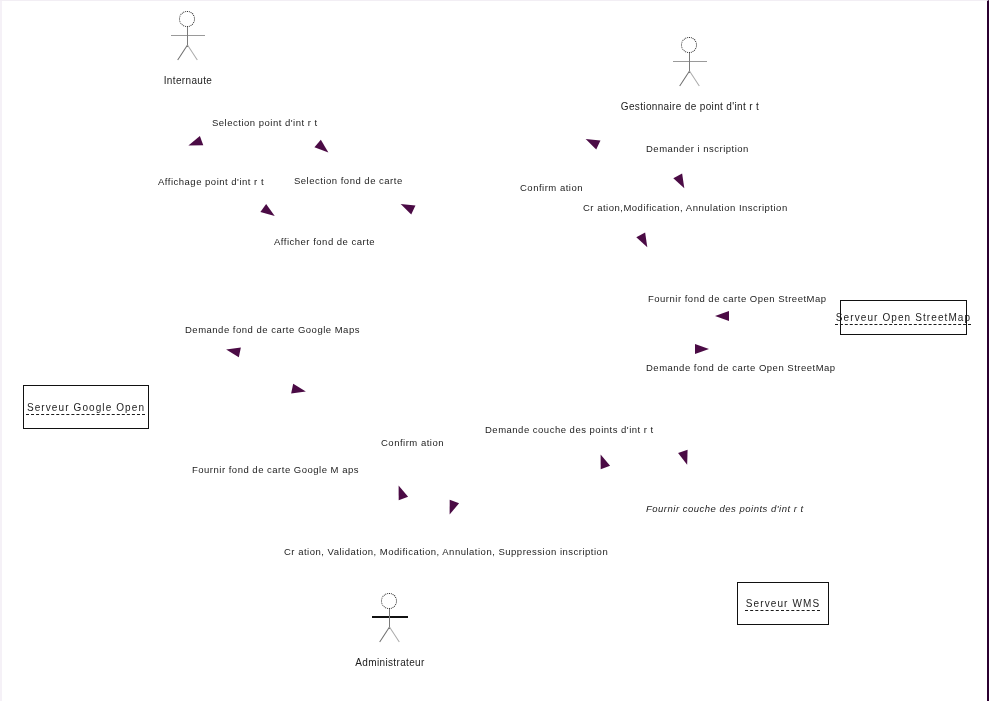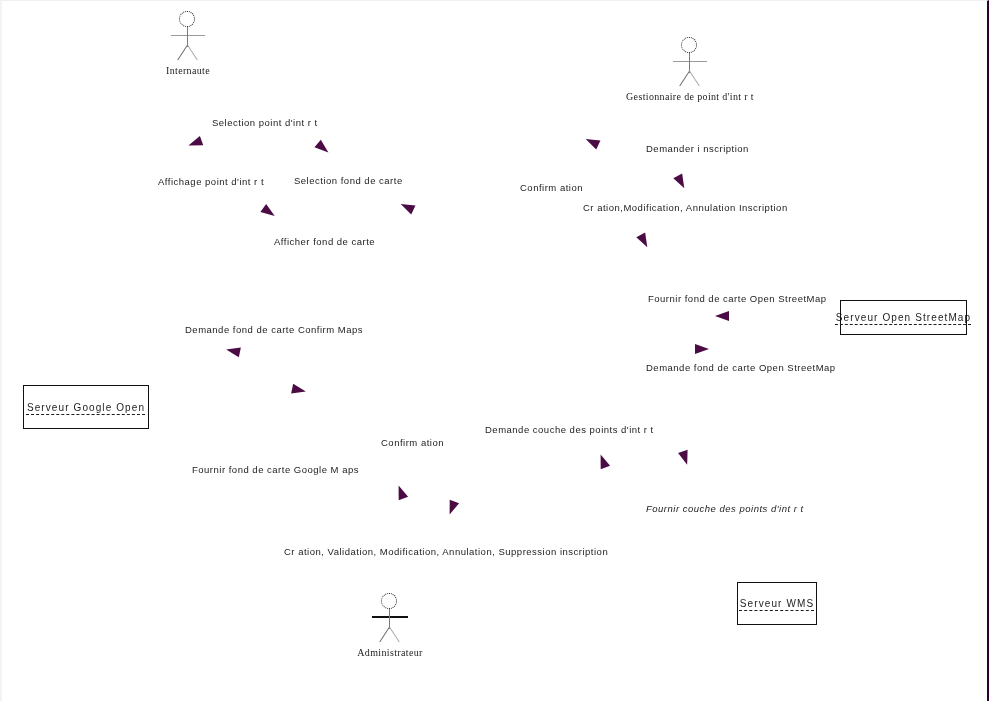--- a/index.html
+++ b/index.html
@@ -78,26 +78,25 @@
     transform-origin: top center;
     transform: rotate(33deg);
   }
   .actor .leg-r {
     left: 29px;
     transform-origin: top center;
     transform: rotate(-33deg);
     background: #a9a9a9;
   }
   .actor .actor-label {
-    margin-top: 2px;
+    margin-top: 12px;
     font-size: 10px;
     color: #1c1c1c;
     letter-spacing: 0.35px;
     white-space: nowrap;
-    font-family: Liberation Serif, serif;
   }
   .actor.wide { width: 200px; }
   .actor.wide .figure { margin: 0 auto; }
 
   
   .actor.admin .arms {
     background: #111111;
     height: 2px;
     left: 12px;
     width: 36px;
@@ -188,34 +187,34 @@
 
 
   <div class="box" id="box-osm" style="left: 840px; top: 299px; width: 127px; height: 35px;">
     <span class="box-label">Serveur Open StreetMap</span>
   </div>
 
   <div class="box" id="box-google" style="left: 23px; top: 384px; width: 126px; height: 44px;">
     <span class="box-label">Serveur Google Open</span>
   </div>
 
-  <div class="box" id="box-wms" style="left: 737px; top: 581px; width: 80px; height: 43px;">
+  <div class="box" id="box-wms" style="left: 737px; top: 581px; width: 92px; height: 43px;">
     <span class="box-label">Serveur WMS</span>
   </div>
 
   <div class="msg" id="msg-0" style="left: 212px; top: 116px; text-align: center;">Selection point d'int  r t</div>
   <div class="msg" id="msg-1" style="left: 158px; top: 175px;">Affichage point d'int  r t</div>
   <div class="msg" id="msg-2" style="left: 294px; top: 174px;">Selection fond de carte</div>
   <div class="msg" id="msg-3" style="left: 274px; top: 235px;">Afficher fond de carte</div>
   <div class="msg" id="msg-4" style="left: 646px; top: 142px;">Demander i nscription</div>
   <div class="msg" id="msg-5" style="left: 520px; top: 181px;">Confirm ation</div>
   <div class="msg" id="msg-6" style="left: 583px; top: 201px;">Cr  ation,Modification,  Annulation Inscription</div>
   <div class="msg" id="msg-7" style="left: 648px; top: 292px;">Fournir fond de carte Open StreetMap</div>
   <div class="msg" id="msg-8" style="left: 646px; top: 361px;">Demande fond de carte Open StreetMap</div>
-  <div class="msg" id="msg-9" style="left: 185px; top: 323px;">Demande fond de carte Confirm Maps</div>
+  <div class="msg" id="msg-9" style="left: 185px; top: 323px;">Demande fond de carte Google Maps</div>
   <div class="msg" id="msg-10" style="left: 192px; top: 415px; margin-top: 48px;">Fournir fond de carte Google M aps</div>
   <div class="msg" id="msg-11" style="left: 485px; top: 423px;">Demande couche des points d'int  r t</div>
   <div class="msg" id="msg-12" style="left: 381px; top: 436px;">Confirm ation</div>
   <div class="msg" id="msg-13" style="left: 646px; top: 502px; font-style: italic;">Fournir couche des points d'int  r t</div>
   <div class="msg" id="msg-14" style="left: 284px; top: 545px;">Cr  ation, Validation,  Modification, Annulation, Suppression inscription</div>
 
   <div class="arrow" id="arr-0" style="left: 188px; top: 137px; transform: rotate(160deg); border-left-color: rgb(75, 11, 69);"></div>
   <div class="arrow" id="arr-1" style="left: 316px; top: 142px; transform: rotate(40deg); border-left-color: rgb(75, 11, 69);"></div>
   <div class="arrow" id="arr-2" style="left: 262px; top: 206px; transform: rotate(35deg); border-left-color: rgb(75, 11, 69);"></div>
   <div class="arrow" id="arr-3" style="left: 400px; top: 201px; transform: rotate(205deg); border-left-color: rgb(75, 11, 69);"></div>

